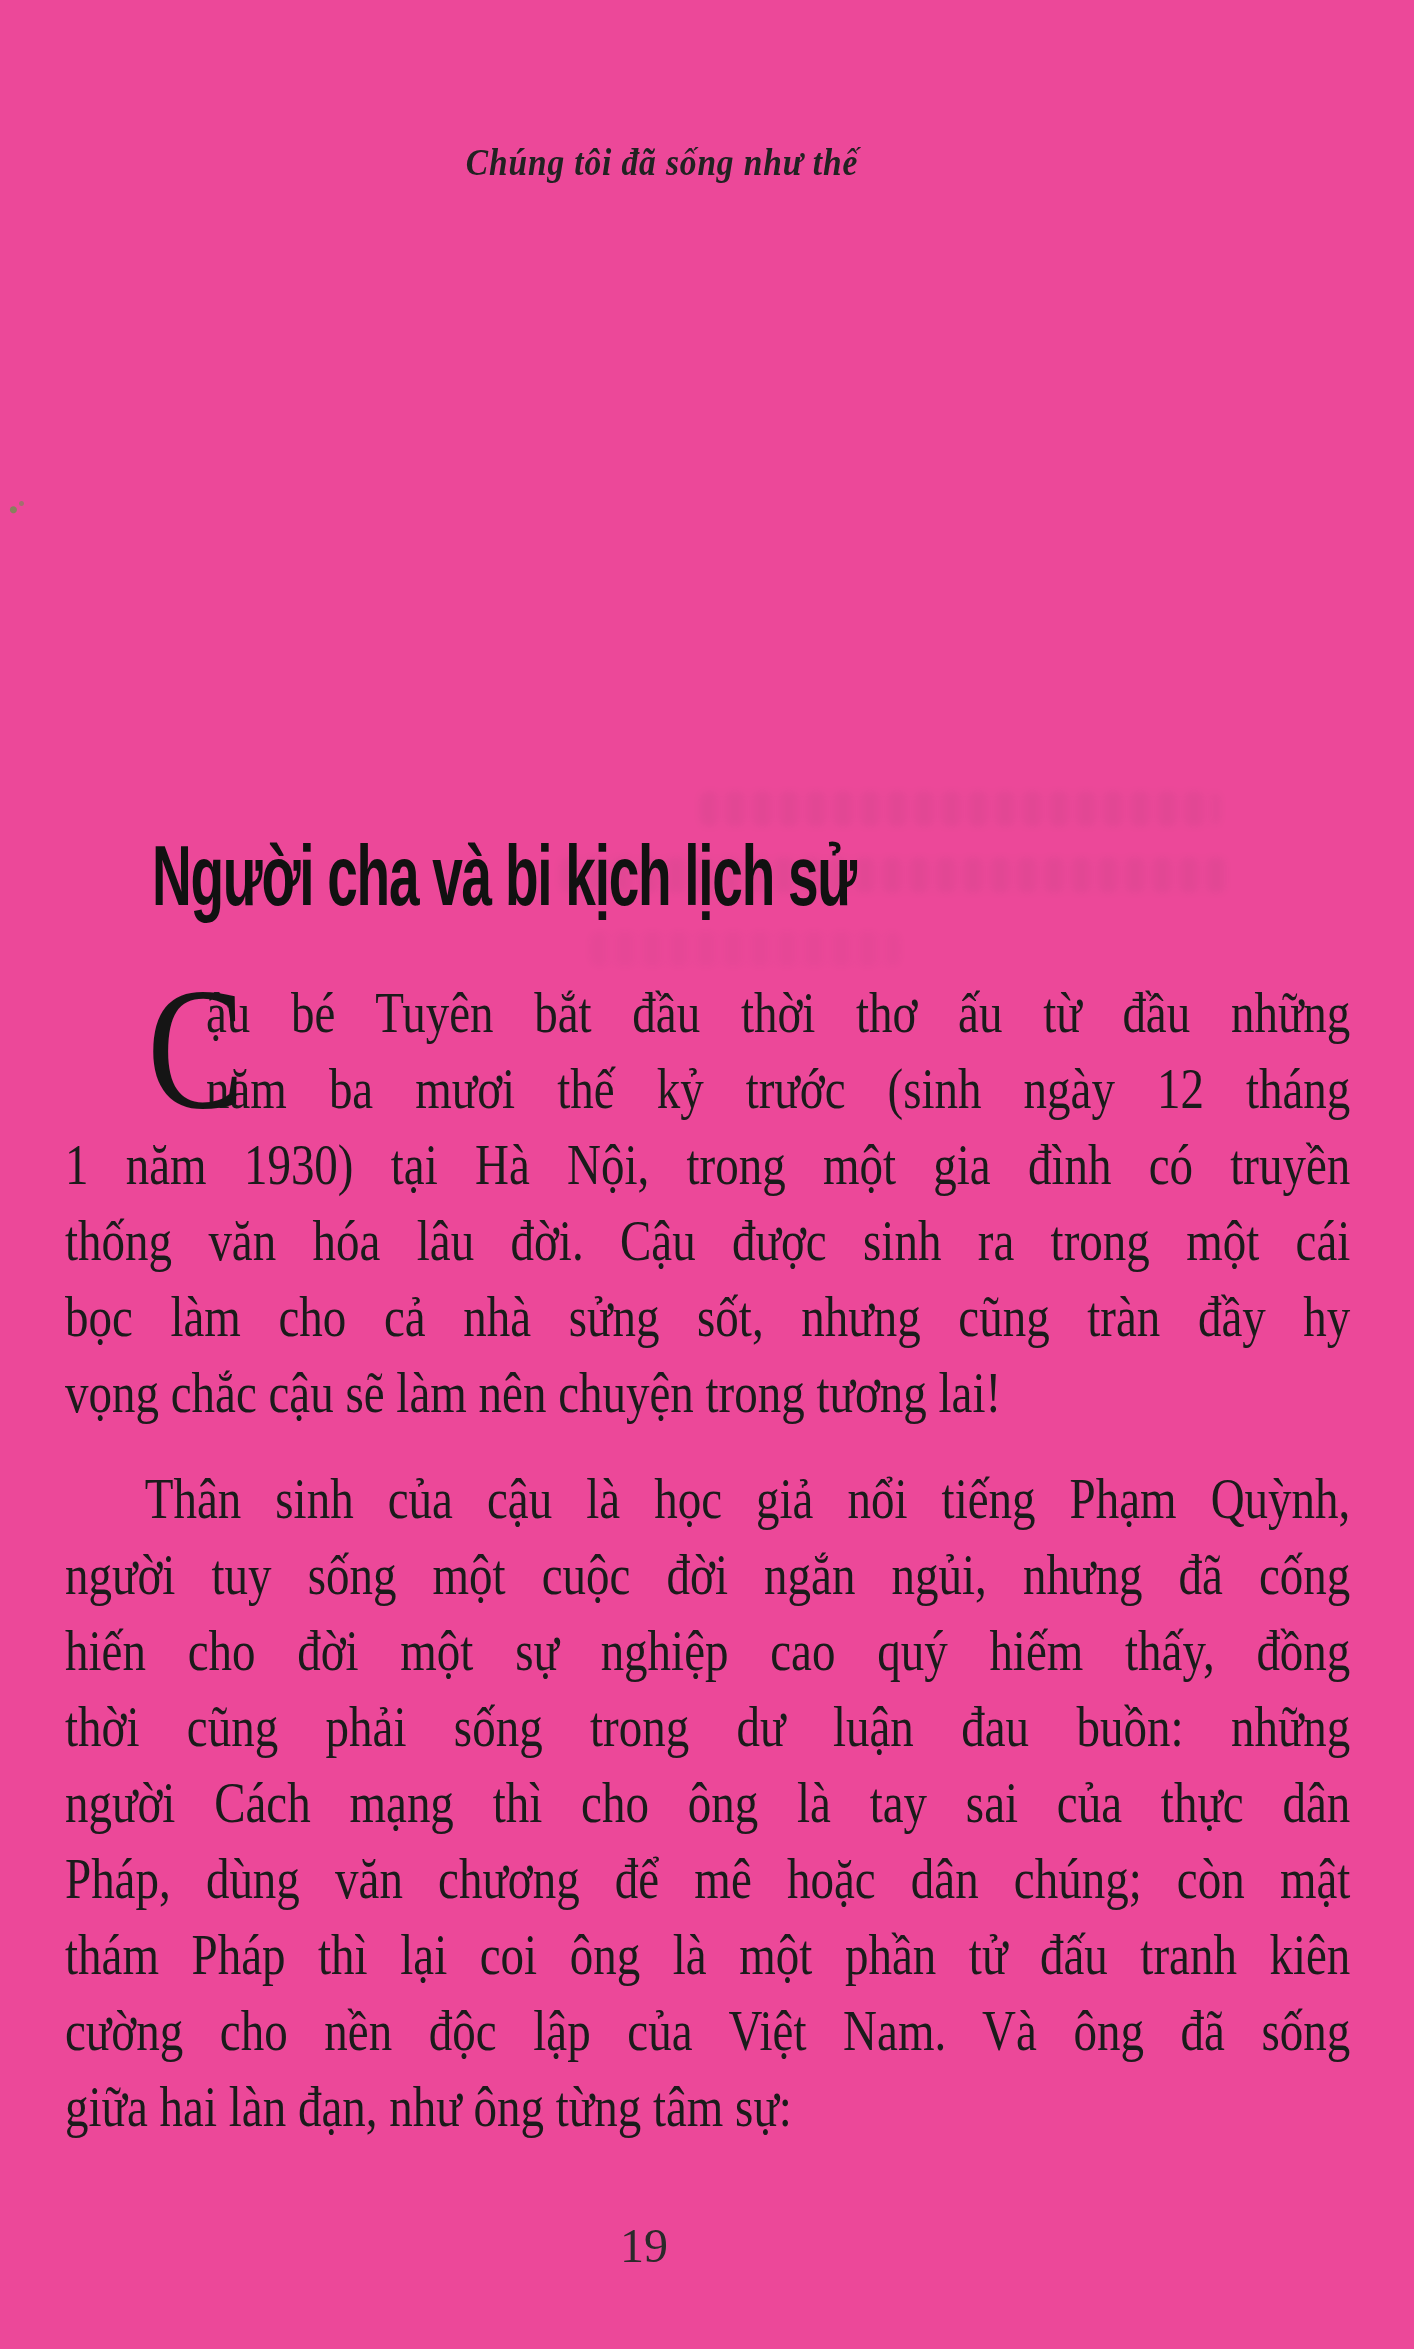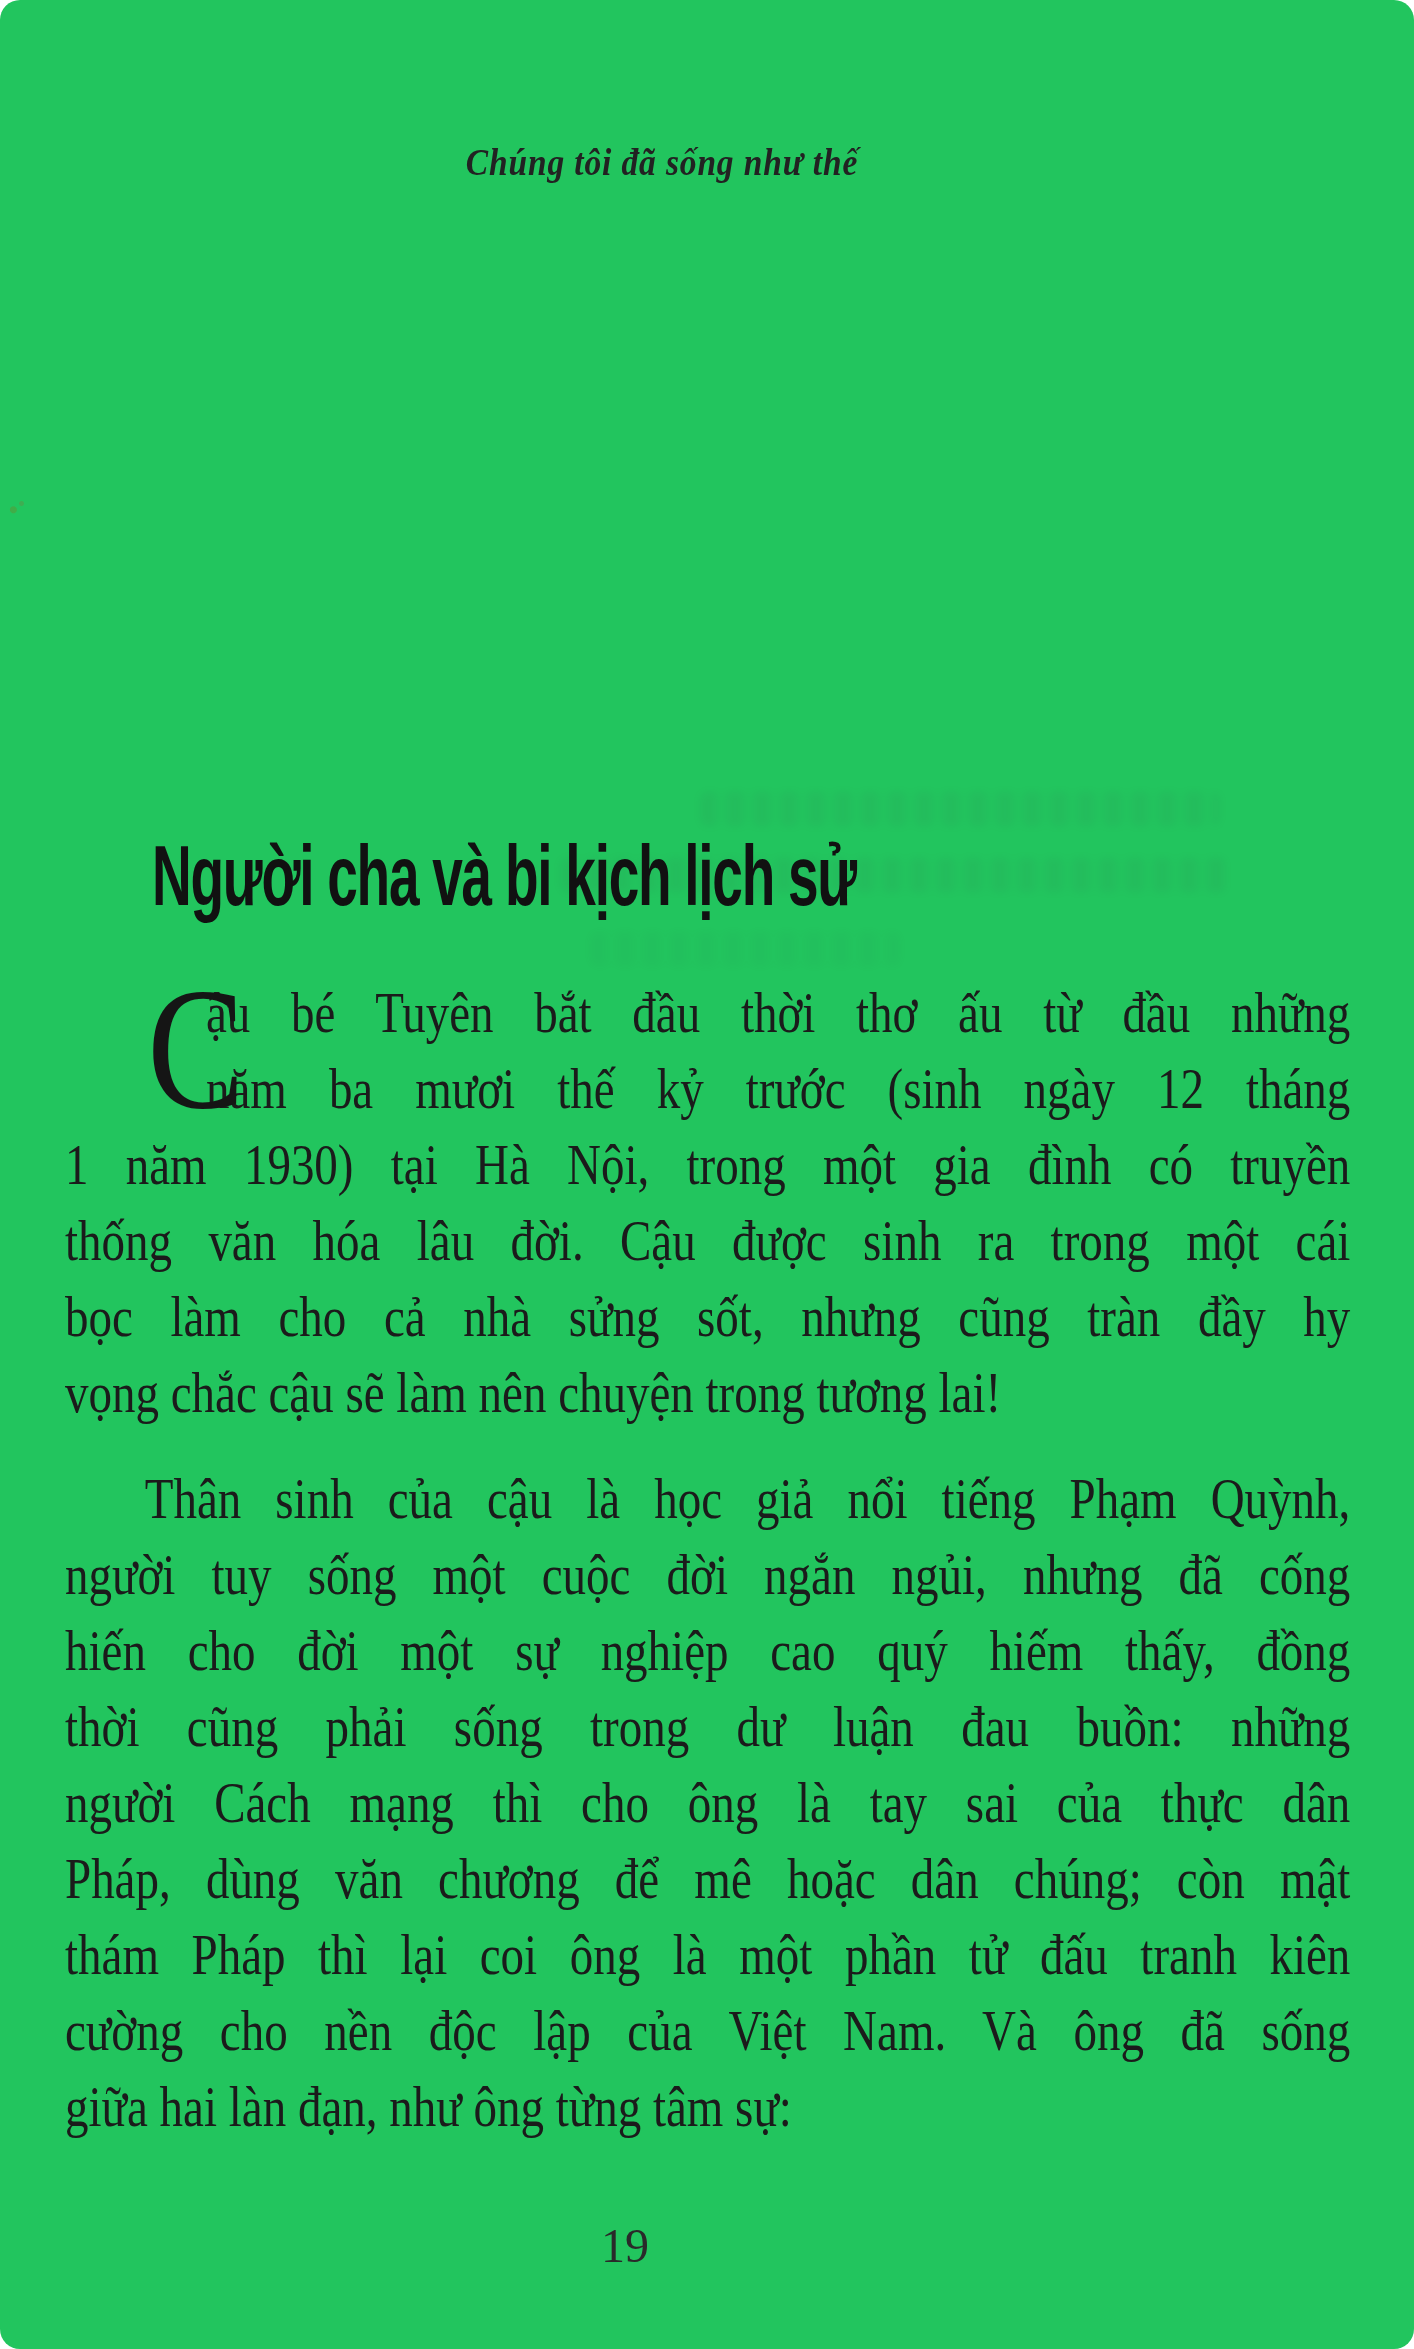--- a/index.html
+++ b/index.html
@@ -5,23 +5,22 @@
   html, body { margin: 0; padding: 0; }
   body {
     width: 1414px; height: 2349px;
     background: #ffffff;
     font-family: "Liberation Serif", "DejaVu Serif", serif;
     position: relative;
     overflow: hidden;
   }
   .page {
     position: absolute; inset: 0;
-    background: #22c55e;
+    background: #ec4899;
     color: #1c1c1c;
-    border-radius: 20px;
   }
 
   
   .running-header {
     position: absolute;
     top: 140px; left: 662px;
     transform: translateX(-50%) scaleX(0.88);
     font-style: italic;
     font-weight: 600;
     font-size: 38px;
@@ -99,21 +98,21 @@
     position: absolute;
     left: 98px; top: 6px;
     font-size: 174px;
     line-height: 0.78;
     font-weight: 400;
     color: #151515;
   }
 
   .page-number {
     position: absolute;
-    top: 2218px; left: 625px;
+    top: 2218px; left: 644px;
     transform: translateX(-50%);
     font-size: 48px;
     color: #2a2a2a;
   }
 </style>
 </head>
 <body>
 
 <div class="page">
 

